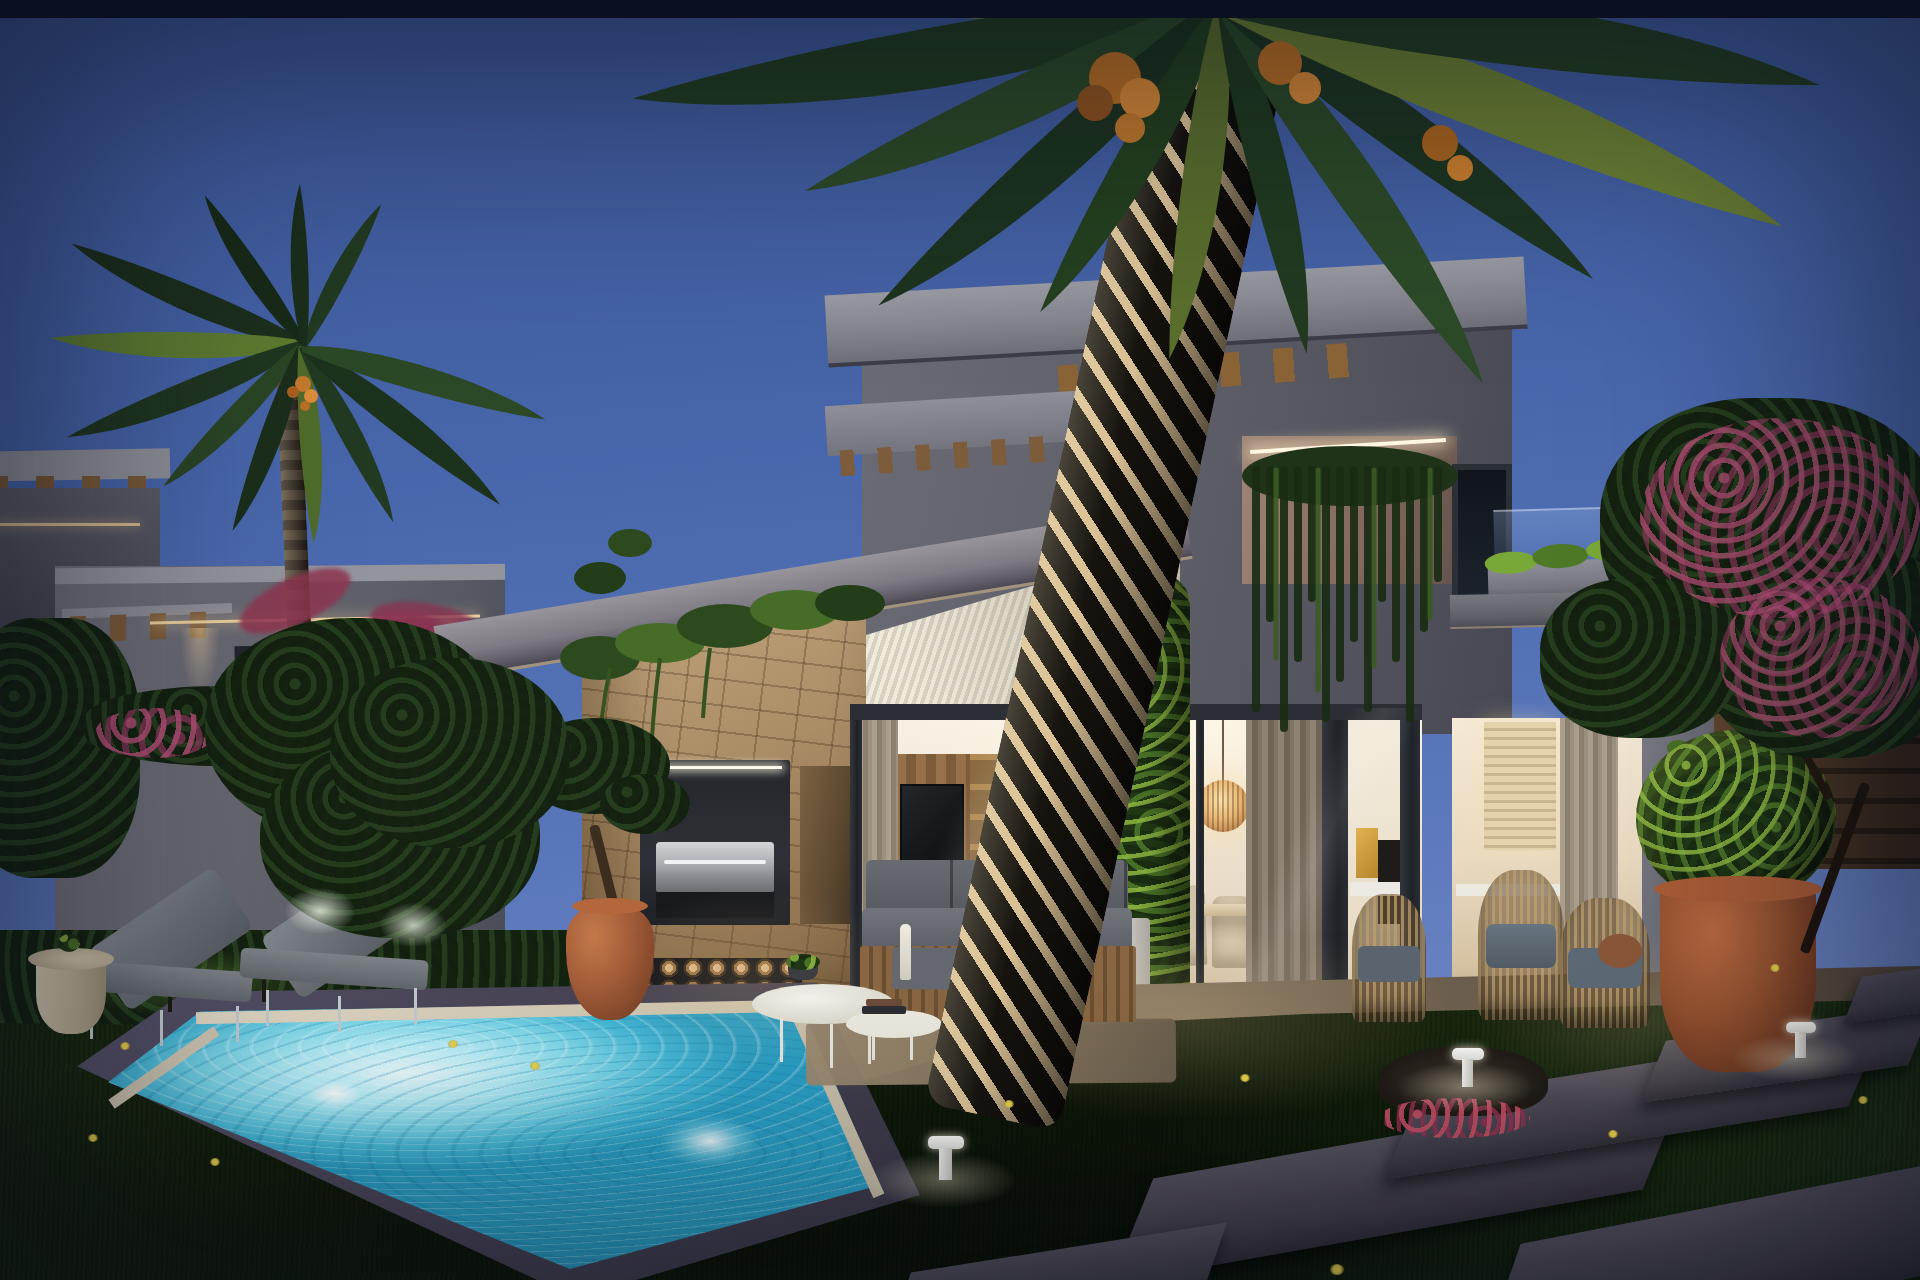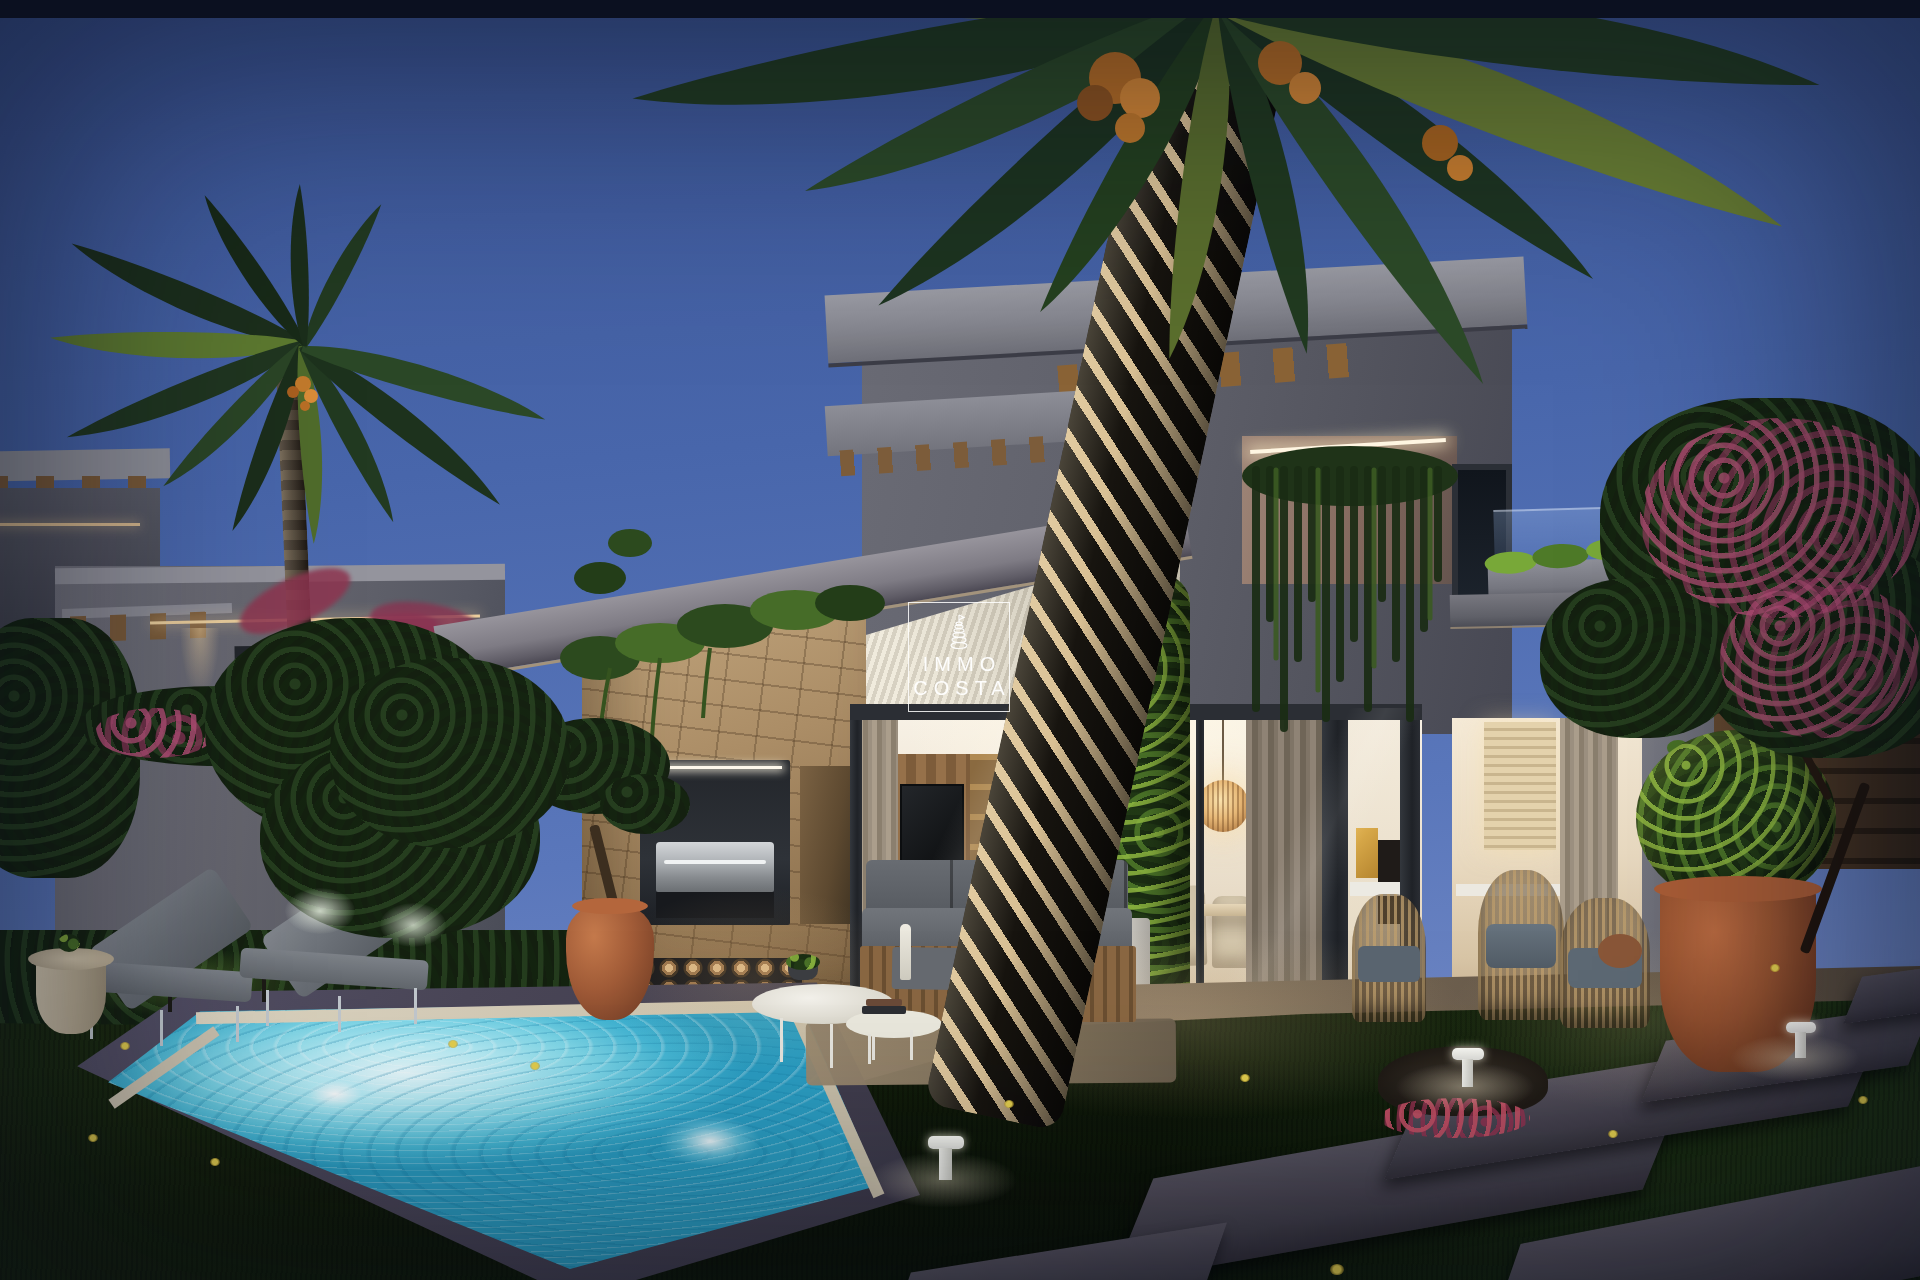--- a/index.html
+++ b/index.html
@@ -611,33 +611,17 @@
   <div class="bgvp1 pinkdots"></div>
   <div class="bgvp2 pinkdots"></div>
   <div class="schef1 darkleaf"></div>
   <div class="schef2 darkleaf"></div>
   <div class="schef3 darkleaf"></div>
   <div class="schef-lit1"></div>
   <div class="schef-lit2"></div>
 
   <div class="vignette"></div>
 
-  <div class="watermark">
-    <svg class="wm-icon" viewBox="0 0 28 38">
-      <g stroke="#ffffff" fill="none" stroke-width="1.2" opacity=".95">
-        <path d="M14 2 l5 2.4 -5 2.4"></path>
-        <line x1="14" y1="2" x2="14" y2="9"></line>
-        <ellipse cx="14" cy="10.5" rx="3" ry="1.4"></ellipse>
-        <ellipse cx="14" cy="13.8" rx="4" ry="1.7"></ellipse>
-        <ellipse cx="14" cy="17.6" rx="5" ry="2"></ellipse>
-        <ellipse cx="14" cy="22" rx="6" ry="2.3"></ellipse>
-        <ellipse cx="14" cy="27" rx="7" ry="2.6"></ellipse>
-        <ellipse cx="14" cy="32.5" rx="8" ry="3"></ellipse>
-      </g>
-    </svg>
-    <div class="wm-text">IMMO</div>
-    <div class="wm-text">COSTA</div>
-  </div>
 
 </div>
 
 
 
 
 </body></html>

